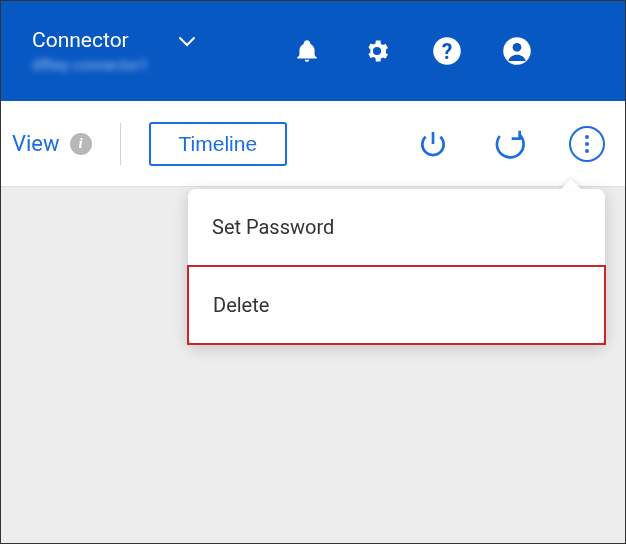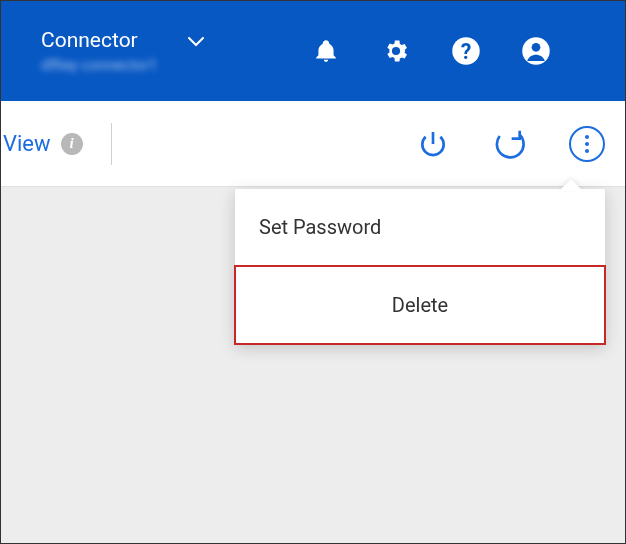--- a/index.html
+++ b/index.html
@@ -16,22 +16,22 @@
       width: 626px;
       height: 544px;
       position: relative;
       background: #f5f5f5;
     }
     .header-bar {
       background: #0858c4;
       height: 100px;
       display: flex;
       align-items: center;
-      padding: 0 20px 0 40px;
-      gap: 24px;
+      padding: 0 20px 0 31px;
+      gap: 14px;
     }
     .connector-block {
       display: flex;
       flex-direction: column;
       color: #fff;
       width: 190px;
       position: relative;
     }
     .connector-row {
       display: flex;
@@ -68,21 +68,21 @@
       height: 86px;
       display: flex;
       align-items: center;
       padding: 0 20px 0 0;
       border-bottom: 1px solid #e0e0e0;
     }
     .view-group {
       display: flex;
       align-items: center;
       gap: 10px;
-      padding-left: 2px;
+      padding-left: 11px;
     }
     .view-label {
       color: #1c6de0;
       font-size: 22px;
       font-weight: 400;
     }
     .info-circle {
       width: 22px;
       height: 22px;
       border-radius: 50%;
@@ -148,24 +148,24 @@
     }
     .content-area {
       background: #ededed;
       height: calc(544px - 100px - 86px - 2px);
       position: relative;
     }
     .dropdown {
       position: absolute;
       top: 188px;
       right: 20px;
-      width: 370px;
+      width: 417px;
       background: #fff;
       box-shadow: 0 4px 16px rgba(0,0,0,0.18);
-      border-radius: 2px;
+      border-radius: 8px;
     }
     .dropdown::before {
       content: "";
       position: absolute;
       top: -10px;
       right: 22px;
       width: 0; height: 0;
       border-left: 12px solid transparent;
       border-right: 12px solid transparent;
       border-bottom: 12px solid #fff;
@@ -173,21 +173,20 @@
     }
     .dropdown-item {
       padding: 26px 24px;
       font-size: 20px;
       color: #333;
       border-bottom: 1px solid #eee;
       cursor: pointer;
     }
     .dropdown-item:last-child {
       border-bottom: none;
-      text-align: center;
     }
     .dropdown-item.highlighted {
       border: 2px solid #c62828;
       margin: -1px;
       position: relative;
     }
   </style>
 </head>
 <body>
 
@@ -231,20 +230,21 @@
       </div>
     </div>
   </div>
 
   <div class="toolbar">
     <div class="view-group">
       <span class="view-label">View</span>
       <span class="info-circle">i</span>
     </div>
     <div class="vdiv"></div>
+    <button class="timeline-btn">Timeline</button>
     <div class="toolbar-right">
       <div class="ticon">
         <svg width="32" height="32" viewBox="0 0 24 24" fill="none" stroke="#1c6de0" stroke-width="2">
             <path d="M12 3v9"></path>
             <path d="M6.5 6.5A8 8 0 1 0 17.5 6.5"></path>
           </svg>
       </div>
       <div class="ticon">
         <svg width="32" height="32" viewBox="0 0 24 24" fill="none" stroke="#1c6de0" stroke-width="2">
             <path d="M20 5 A10 10 0 1 1 5 6"></path>

